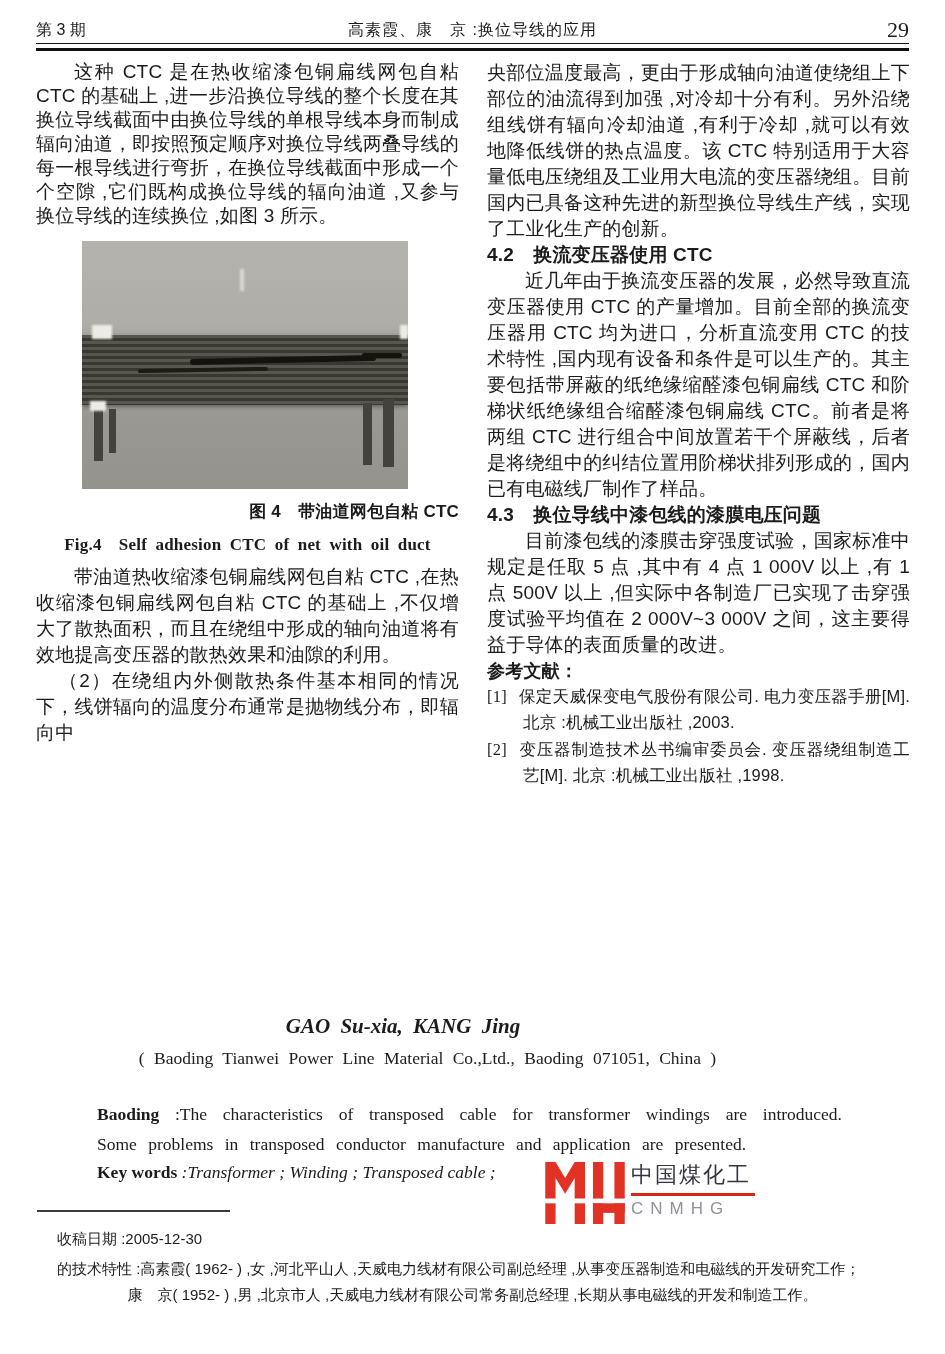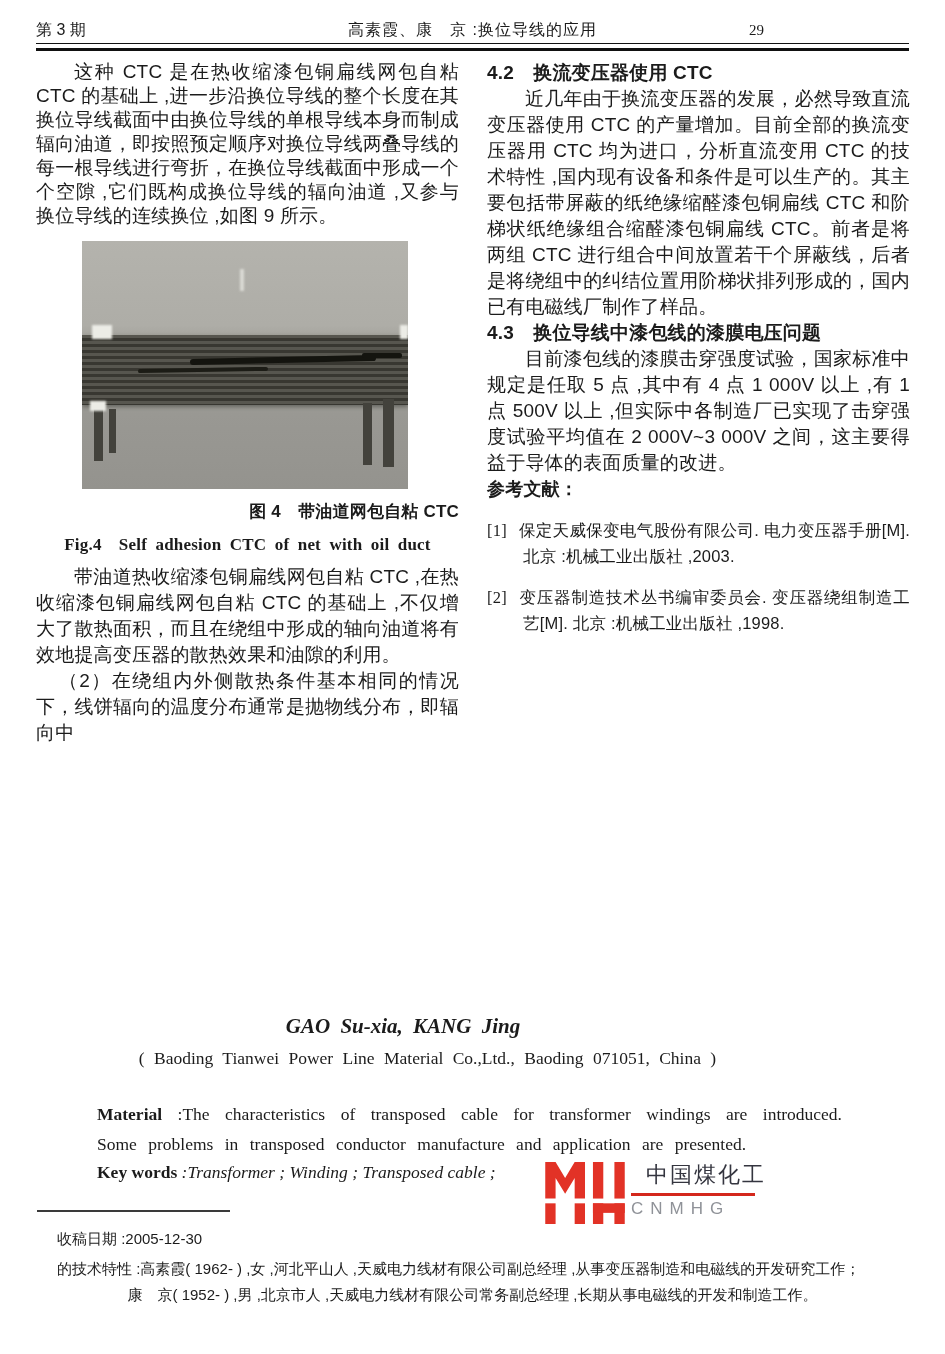--- a/index.html
+++ b/index.html
@@ -6,21 +6,21 @@
   .page{
     position:relative;width:945px;height:1354px;background:#ffffff;
     font-family:"Liberation Sans","DejaVu Sans",sans-serif;
     color:#1b1b1b;overflow:hidden;
   }
   
   .header{position:absolute;left:36px;top:18px;width:873px;height:24px;
     display:flex;align-items:center;font-size:16px;}
   .header .h-issue{width:160px;text-align:left;}
   .header .h-title{flex:1;text-align:center;letter-spacing:1px;}
-  .header .h-page{width:160px;text-align:left;font-family:"Liberation Serif",serif;font-size:15px;}
+  .header .h-page{width:160px;text-align:right;font-family:"Liberation Serif",serif;font-size:22px;}
   .header-rule{position:absolute;left:36px;top:43px;width:873px;height:4px;
     border-top:1.5px solid #111;border-bottom:3px solid #111;}
   
   .col{position:absolute;top:60px;width:423px;font-size:19px;line-height:26px;
     text-align:justify;letter-spacing:0.2px;}
   .col p{margin:0;}
   .col-left{left:36px;}
   .col-right{left:487px;}
   .col-left .p1{line-height:24px;}
   .indent2{text-indent:2em;}
@@ -44,42 +44,42 @@
   .hl{position:absolute;background:#ecece6;filter:blur(1px);}
   .hl1{left:10px;top:84px;width:20px;height:14px;}
   .hl2{left:8px;top:160px;width:16px;height:10px;}
   .hl3{left:318px;top:84px;width:8px;height:14px;}
   .hl4{left:158px;top:28px;width:4px;height:22px;opacity:.7;}
   .cap-cn{margin-top:10px;text-align:right;font-weight:bold;font-size:17px;}
   .cap-en{margin-top:7px;text-align:center;font-weight:bold;font-size:17px;
     font-family:"Liberation Serif",serif;word-spacing:4px;}
   
   .refs-h{margin:24px 0 12px 0;font-weight:bold;font-size:18px;text-align:left;}
-  .ref{font-size:16.5px;line-height:25.5px;padding-left:36px;text-indent:-36px;margin:16px 0 2px 0;}
+  .ref{font-size:16.5px;line-height:25.5px;padding-left:36px;text-indent:-36px;margin:0 0 2px 0;}
   .ref .ref-label{font-family:"Liberation Serif",serif;padding-right:12px;}
   
   .en-title{position:absolute;left:0;top:946px;width:945px;text-align:center;
     font-family:"Liberation Serif",serif;font-weight:bold;font-size:31px;word-spacing:8px;}
   .en-authors{position:absolute;left:0;top:1014px;width:806px;text-align:center;
     font-family:"Liberation Serif",serif;font-weight:bold;font-style:italic;font-size:21px;word-spacing:5px;}
   .en-affil{position:absolute;left:0;top:1048px;width:855px;text-align:center;
     font-family:"Liberation Serif",serif;font-size:17.5px;word-spacing:5px;}
   .abstract{position:absolute;left:97px;top:1100px;width:745px;
     font-family:"Liberation Serif",serif;font-size:17.5px;line-height:29.5px;
     text-align:justify;word-spacing:7px;}
   .abstract b{font-weight:bold;}
   .kw-line{position:absolute;left:97px;top:1162px;width:460px;
     font-family:"Liberation Serif",serif;font-size:17.5px;}
   .kw-line b{font-weight:bold;}
   .kw-line .kw-vals{font-style:italic;}
   
   .logo{position:absolute;left:545px;top:1158px;width:240px;height:70px;}
   .logo-glyph{position:absolute;left:0;top:4px;}
   .logo-text{position:absolute;left:86px;top:2px;width:150px;}
-  .logo-cn{font-size:22px;color:#34353f;letter-spacing:2px;white-space:nowrap;text-align:center;}
+  .logo-cn{font-size:22px;color:#34353f;letter-spacing:2px;white-space:nowrap;}
   .logo-underline{margin-top:3px;width:124px;height:2.5px;background:#d4281c;}
   .logo-en{margin-top:3px;font-size:17px;color:#8f9298;letter-spacing:7px;white-space:nowrap;}
   
   .footer-rule{position:absolute;left:37px;top:1210px;width:193px;height:1.5px;background:#3a3a3a;}
   .footer{position:absolute;left:57px;top:1226px;width:850px;font-size:15px;line-height:26px;text-align:justify;}
   .footer .received{margin-bottom:4px;}
   .bio-block{padding-left:4.7em;text-indent:-4.7em;}
   .bio2{padding-left:4.7em;text-indent:0;}
 </style>
 </head>
@@ -88,21 +88,21 @@
 <div class="page">
 
   <div class="header">
     <span class="h-issue">第 3 期</span>
     <span class="h-title">高素霞、康　京 :换位导线的应用</span>
     <span class="h-page">29</span>
   </div>
   <div class="header-rule"></div>
 
   <div class="col col-left">
-    <p class="p1 indent2">这种 CTC 是在热收缩漆包铜扁线网包自粘 CTC 的基础上 ,进一步沿换位导线的整个长度在其换位导线截面中由换位导线的单根导线本身而制成辐向油道，即按照预定顺序对换位导线两叠导线的每一根导线进行弯折，在换位导线截面中形成一个个空隙 ,它们既构成换位导线的辐向油道 ,又参与换位导线的连续换位 ,如图 9 所示。</p>
+    <p class="p1 indent2">这种 CTC 是在热收缩漆包铜扁线网包自粘 CTC 的基础上 ,进一步沿换位导线的整个长度在其换位导线截面中由换位导线的单根导线本身而制成辐向油道，即按照预定顺序对换位导线两叠导线的每一根导线进行弯折，在换位导线截面中形成一个个空隙 ,它们既构成换位导线的辐向油道 ,又参与换位导线的连续换位 ,如图 3 所示。</p>
 
     <div class="figure">
       <div class="photo">
         <div class="band"></div>
         <div class="slit-a"></div>
         <div class="slit-b"></div>
         <div class="slit-c"></div>
         <div class="leg leg1"></div>
         <div class="leg leg2"></div>
         <div class="leg leg3"></div>
@@ -114,39 +114,40 @@
       </div>
       <div class="cap-cn">图 4　带油道网包自粘 CTC</div>
       <div class="cap-en">Fig.4　Self adhesion CTC of net with oil duct</div>
     </div>
 
     <p class="indent2">带油道热收缩漆包铜扁线网包自粘 CTC ,在热收缩漆包铜扁线网包自粘 CTC 的基础上 ,不仅增大了散热面积，而且在绕组中形成的轴向油道将有效地提高变压器的散热效果和油隙的利用。</p>
     <p class="indent1">（2）在绕组内外侧散热条件基本相同的情况下，线饼辐向的温度分布通常是抛物线分布，即辐向中</p>
   </div>
 
   <div class="col col-right">
+    <p>央部位温度最高，更由于形成轴向油道使绕组上下部位的油流得到加强 ,对冷却十分有利。另外沿绕组线饼有辐向冷却油道 ,有利于冷却 ,就可以有效地降低线饼的热点温度。该 CTC 特别适用于大容量低电压绕组及工业用大电流的变压器绕组。目前国内已具备这种先进的新型换位导线生产线，实现了工业化生产的创新。</p>
     <p class="sec-h">4.2　换流变压器使用 CTC</p>
     <p class="indent2">近几年由于换流变压器的发展，必然导致直流变压器使用 CTC 的产量增加。目前全部的换流变压器用 CTC 均为进口，分析直流变用 CTC 的技术特性 ,国内现有设备和条件是可以生产的。其主要包括带屏蔽的纸绝缘缩醛漆包铜扁线 CTC 和阶梯状纸绝缘组合缩醛漆包铜扁线 CTC。前者是将两组 CTC 进行组合中间放置若干个屏蔽线，后者是将绕组中的纠结位置用阶梯状排列形成的，国内已有电磁线厂制作了样品。</p>
     <p class="sec-h">4.3　换位导线中漆包线的漆膜电压问题</p>
     <p class="indent2">目前漆包线的漆膜击穿强度试验，国家标准中规定是任取 5 点 ,其中有 4 点 1 000V 以上 ,有 1 点 500V 以上 ,但实际中各制造厂已实现了击穿强度试验平均值在 2 000V~3 000V 之间，这主要得益于导体的表面质量的改进。</p>
 
     <p class="refs-h">参考文献：</p>
     <div class="ref">
       <span class="ref-label">[1]</span><span>保定天威保变电气股份有限公司. 电力变压器手册[M]. 北京 :机械工业出版社 ,2003.</span>
     </div>
     <div class="ref">
       <span class="ref-label">[2]</span><span>变压器制造技术丛书编审委员会. 变压器绕组制造工艺[M]. 北京 :机械工业出版社 ,1998.</span>
     </div>
   </div>
 
   <div class="en-authors">GAO  Su-xia,  KANG  Jing</div>
   <div class="en-affil">( Baoding  Tianwei  Power  Line  Material  Co.,Ltd.,  Baoding  071051,  China )</div>
 
   <div class="abstract">
-    <b>Material</b><span> :The characteristics of transposed cable for transformer windings are introduced. Some problems in transposed conductor manufacture and application are presented.</span>
+    <b>Baoding</b><span> :The characteristics of transposed cable for transformer windings are introduced. Some problems in transposed conductor manufacture and application are presented.</span>
   </div>
 
   <div class="kw-line">
     <b>Key words</b><span class="kw-vals"> :Transformer ; Winding ; Transposed cable ;</span>
   </div>
 
   <div class="logo">
     <svg class="logo-glyph" width="80" height="62" viewBox="0 0 100 78">
       <g fill="#e23226">
         <path d="M0,0 h13 l12,20 12,-20 h13 v46 h-13 V20 l-12,20 -12,-20 v26 H0 Z"></path>

